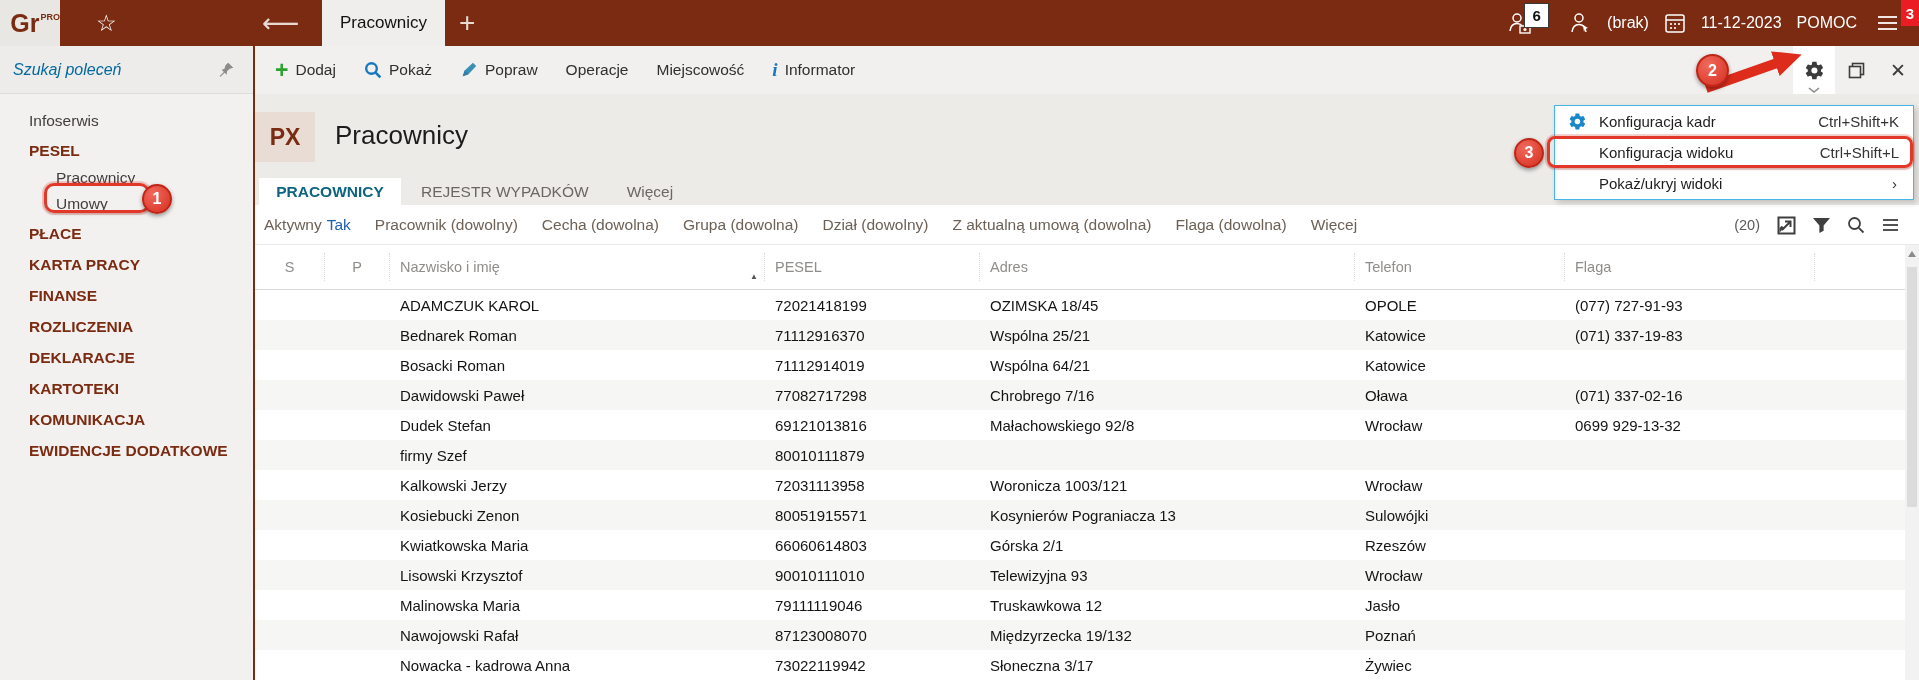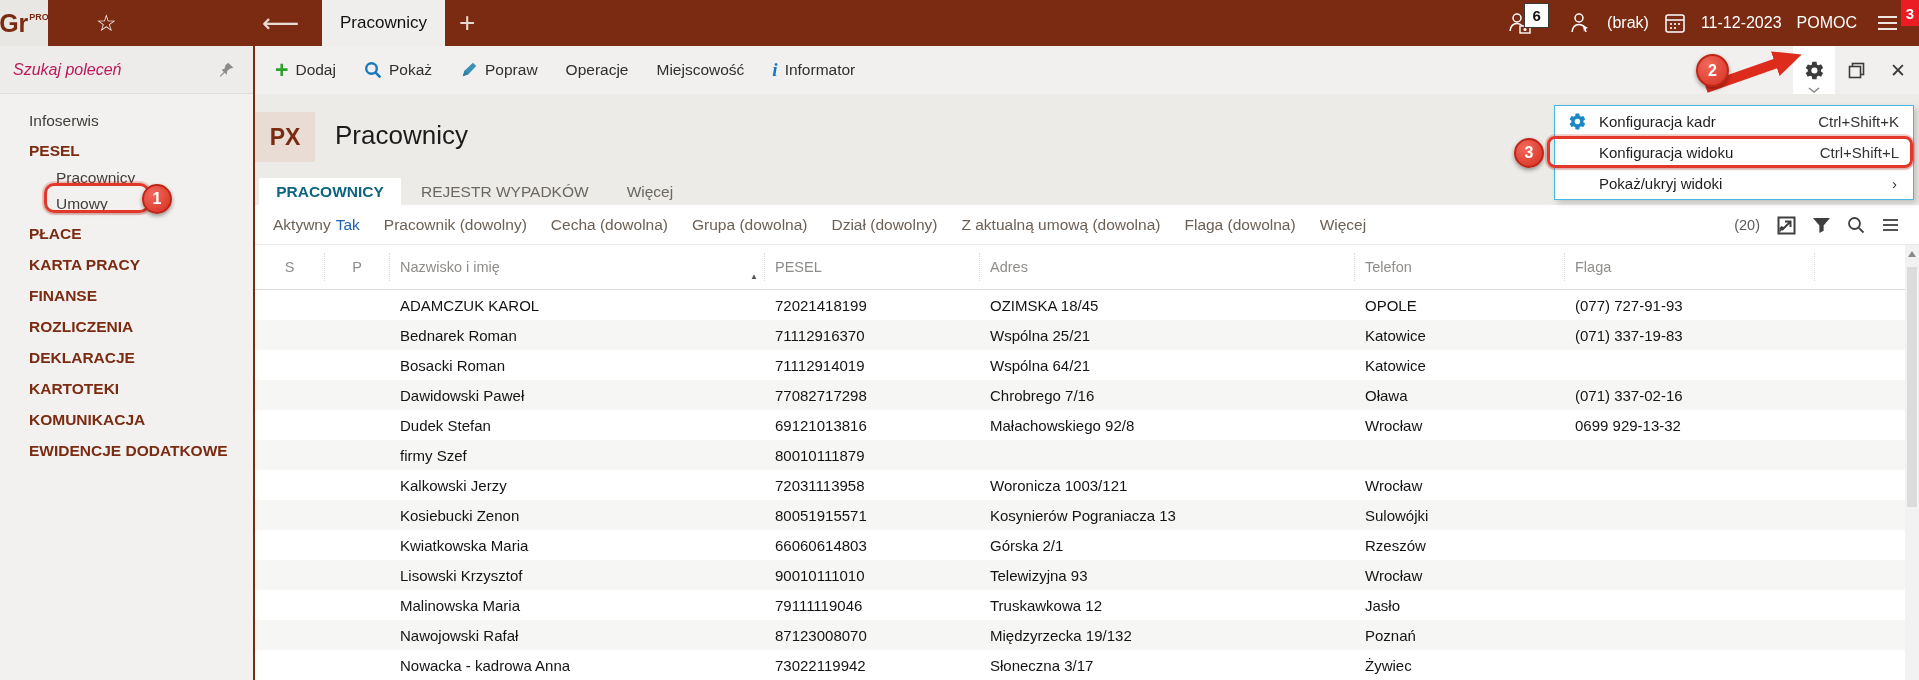--- a/index.html
+++ b/index.html
@@ -1,43 +1,43 @@
 <!DOCTYPE html>
 <html><head>
 <meta charset="utf-8">
 <style>
   * { margin:0; padding:0; box-sizing:border-box; }
   html,body { width:1919px; height:680px; }
   body { position:relative; font-family:"Liberation Sans", sans-serif; background:#fff; overflow:hidden; }
 
   
   .topbar { position:absolute; left:0; top:0; width:1919px; height:46px; background:#7a2b11; color:#fff; z-index:5; }
-  .logo-box { position:absolute; left:0; top:0; width:48px; height:46px; background:#e9e7e4; color:#7a2b11;
-              font-weight:bold; font-size:25px; display:flex; align-items:center; justify-content:center; }
+  .logo-box { position:absolute; left:0; top:0; width:60px; height:46px; background:#e9e7e4; color:#7a2b11;
+              font-weight:bold; font-size:25px; display:flex; align-items:center; justify-content:flex-end; }
   .logo-box sup { font-size:9px; font-weight:bold; margin-left:1px; margin-top:-12px; }
   .top-star { position:absolute; left:96px; top:0; height:46px; display:flex; align-items:center; font-size:23px; color:#fff; }
   .back-arrow { position:absolute; left:262px; top:0; height:46px; display:flex; align-items:center; font-size:26px; color:#e8d9d2; }
   .top-tab { position:absolute; left:322px; top:0; width:123px; height:46px; background:#efeeec; color:#111;
              font-size:17px; display:flex; align-items:center; justify-content:center; }
   .top-plus { position:absolute; left:459px; top:0; height:46px; display:flex; align-items:center; font-size:28px; font-weight:300; color:#e8d9d2; }
   .topbar-right { position:absolute; right:22px; top:0; height:46px; display:flex; align-items:center; gap:15px; font-size:16px; }
   .payroll-wrap { position:relative; width:46px; height:46px; }
   .payroll-wrap svg { position:absolute; left:0; top:11px; }
   .count-badge { position:absolute; left:17px; top:3px; width:25px; height:25px; background:#fff; color:#111;
                  border:1px solid #3a3a3a; font-weight:bold; font-size:15px; display:flex; align-items:center; justify-content:center; }
   .menu-badge { position:absolute; right:0; top:0; width:18px; height:26px; background:#ec1c24; color:#fff;
                 font-weight:bold; font-size:15px; display:flex; align-items:center; justify-content:center; z-index:6; }
   .hamburger { display:flex; flex-direction:column; gap:4px; margin-left:6px; }
   .hamburger span { display:block; width:19px; height:2px; background:#f1e6e1; }
 
   
   .sidebar { position:absolute; left:0; top:46px; width:253px; height:634px; background:#f2f1ef; z-index:2; }
   .sidebar-search { position:relative; height:48px; background:#edecea; border-bottom:1px solid #dedcd8;
                     display:flex; align-items:center; padding-left:13px; }
-  .sidebar-search .ph { font-style:italic; color:#be185d; font-size:16px; }
+  .sidebar-search .ph { font-style:italic; color:#0369a1; font-size:16px; }
   .pin-icon { position:absolute; right:18px; top:15px; }
   .sidebar-nav { padding-top:14px; }
   .nav-item { height:26px; line-height:26px; padding-left:29px; font-size:15.5px; color:#403d3a; cursor:default; }
   .nav-item.category { color:#7a2b11; font-weight:bold; margin-top:3px; height:28px; line-height:28px; }
   .nav-item.sublink { padding-left:56px; }
 
   .divider { position:absolute; left:253px; top:46px; width:2px; height:634px; background:#7a2b11; z-index:3; }
 
   
   .main { position:absolute; left:255px; top:46px; width:1664px; height:634px; background:#edebe8; }
@@ -59,21 +59,21 @@
   .page-title { position:absolute; left:80px; top:26px; font-size:26px; color:#1c1c1c; }
 
   .tabs-row { position:absolute; left:0; top:132px; width:1664px; height:27px; display:flex; align-items:stretch; }
   .view-tab { font-size:15.5px; display:flex; align-items:center; color:#6b6762; }
   .view-tab.active { background:#fff; color:#0d6480; font-weight:bold; width:142px; justify-content:center; margin-left:4px; }
   .view-tab.plain { margin-left:14px; padding:0 6px; }
   .view-tab.more { margin-left:26px; padding:0 6px; }
 
   .content { position:absolute; left:0; top:159px; width:1664px; height:475px; background:#fff; }
 
-  .filter-row { position:relative; height:40px; display:flex; align-items:center; padding-left:18px; gap:24px;
+  .filter-row { position:relative; height:40px; display:flex; align-items:center; padding-left:9px; gap:24px;
                 border-bottom:1px solid #eceae7; }
   .filter-item { font-size:15.5px; color:#6d6156; white-space:nowrap; }
   .filter-item .val { color:#2061b5; margin-left:5px; }
   .filter-right { position:absolute; right:20px; top:0; height:40px; display:flex; align-items:center; gap:17px; }
   .row-count { font-size:14.5px; color:#5a5a5a; }
 
   .grid { display:grid; grid-template-columns:70px 65px 375px 215px 375px 210px 250px 90px; }
   .thead { height:45px; align-items:center; border-bottom:1px solid #dbd9d6; color:#8f8d8a; font-size:14.5px; }
   .th { height:28px; line-height:28px; border-right:1px dotted #dcdad7; padding-left:10px; position:relative; white-space:nowrap; }
   .th.center { text-align:center; padding-left:0; }

